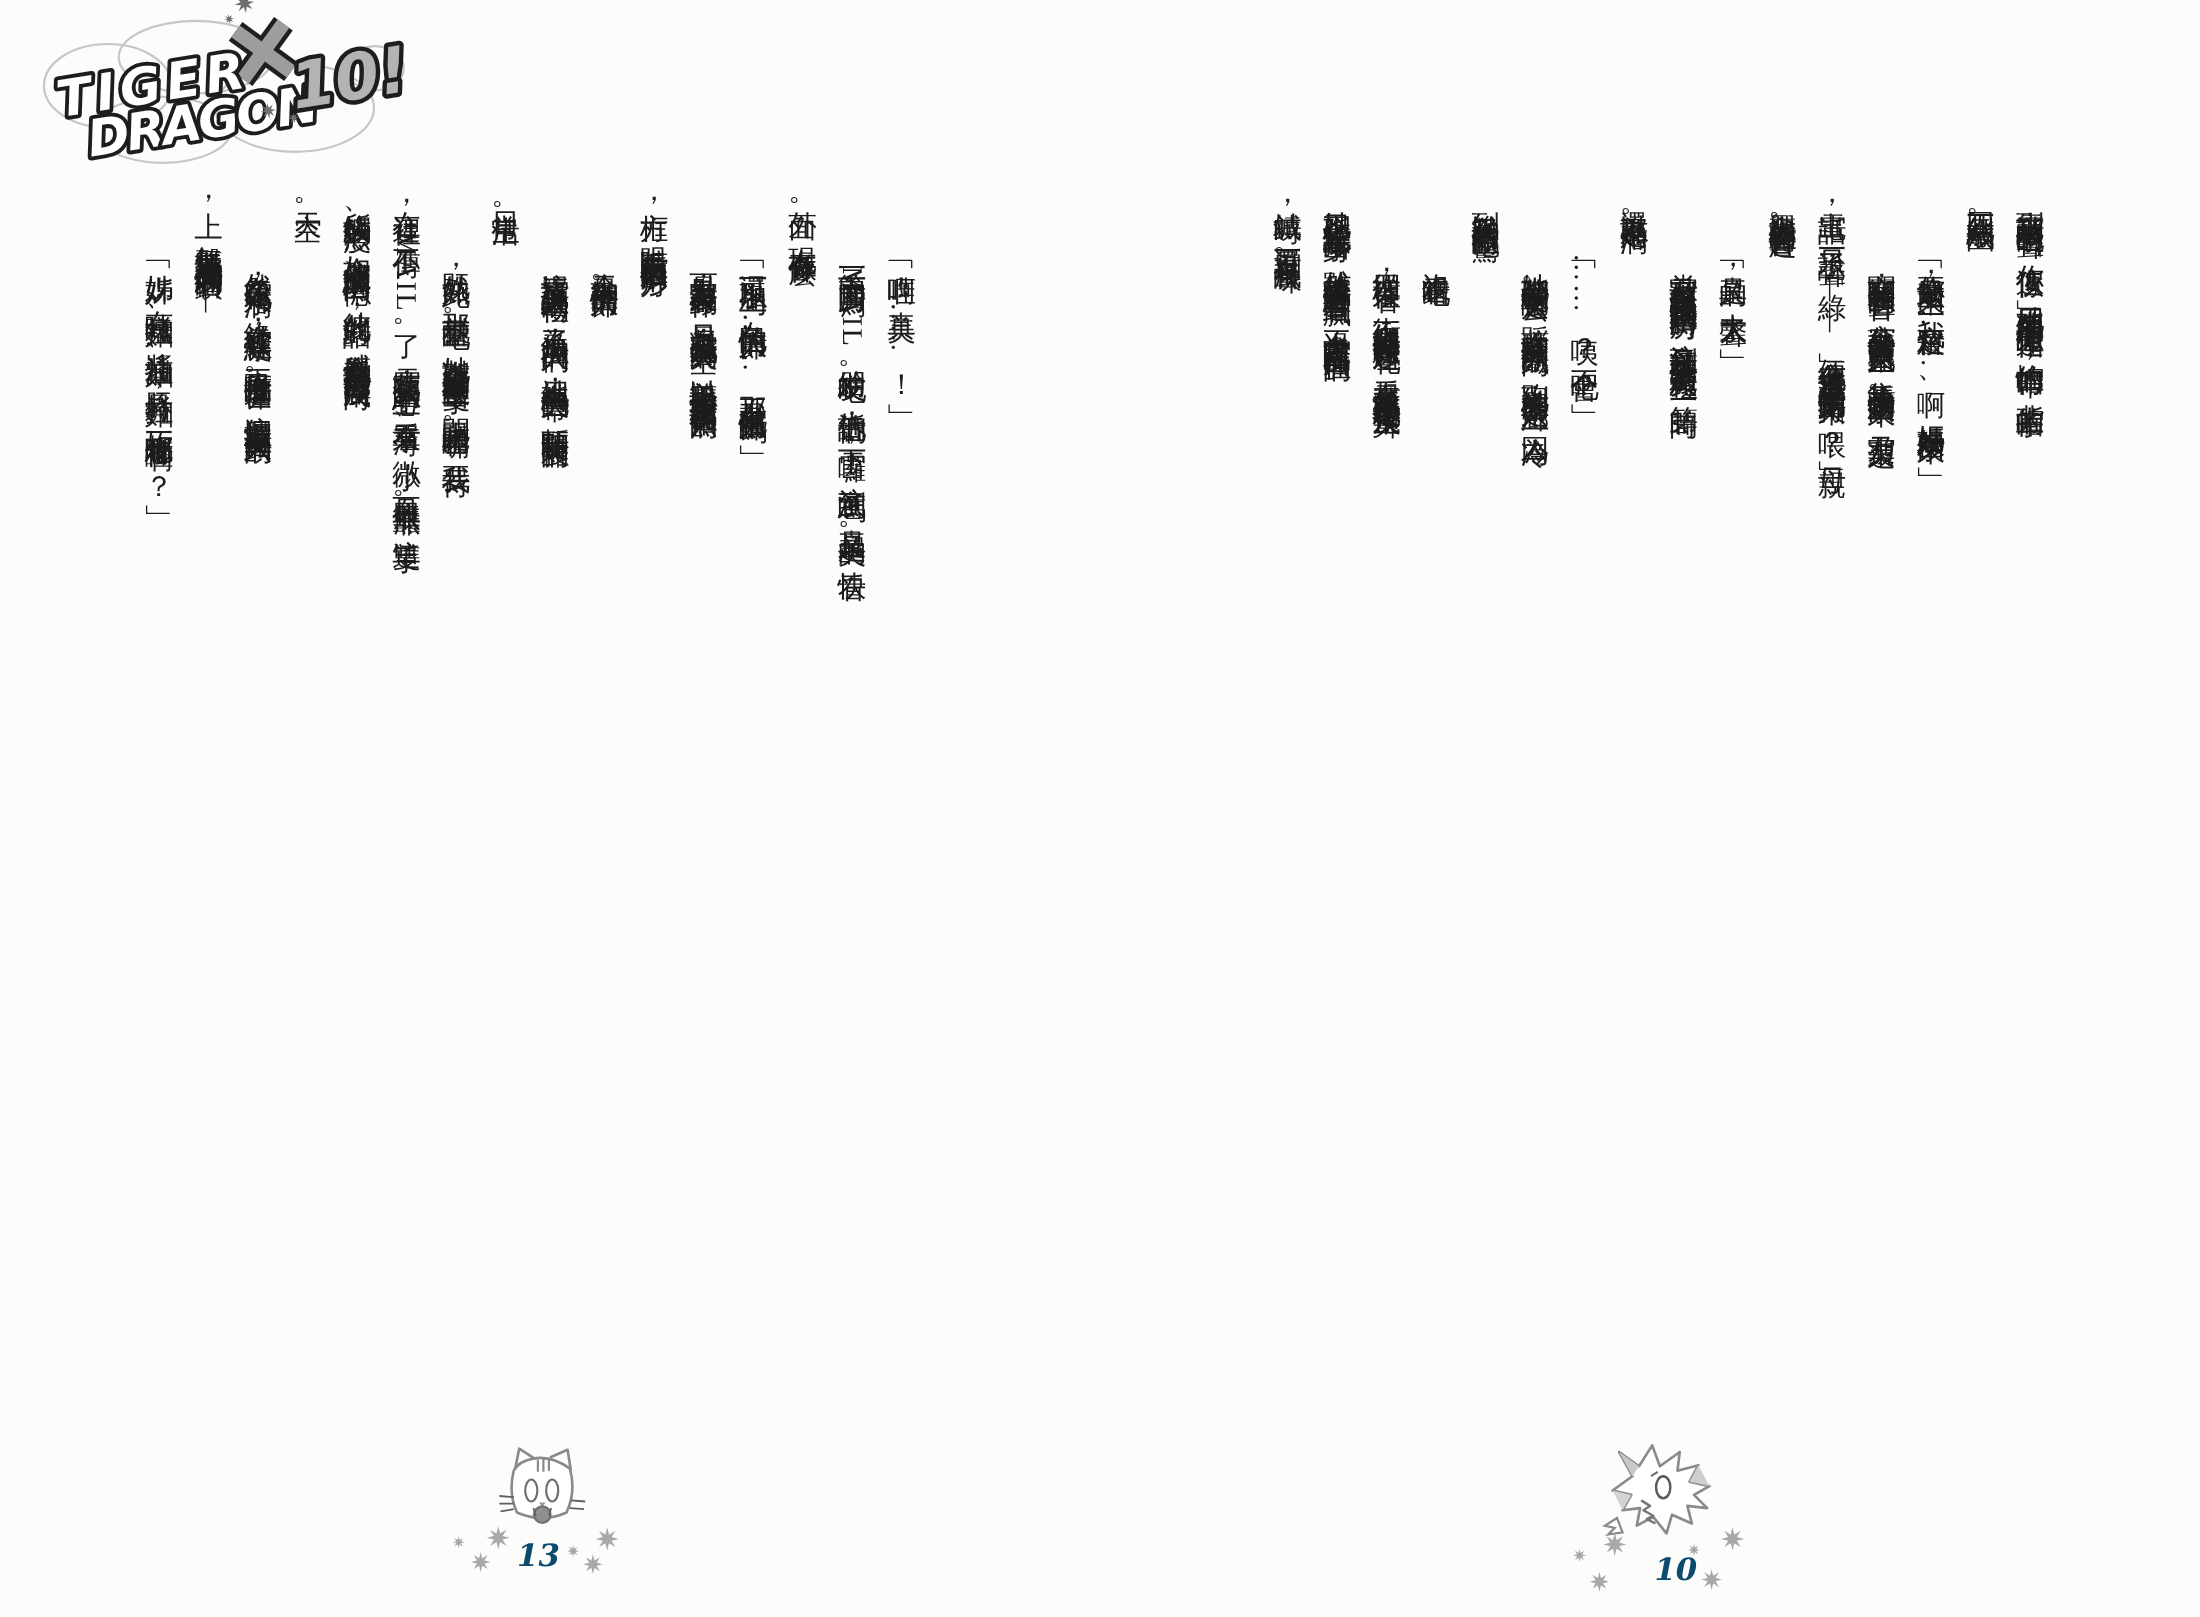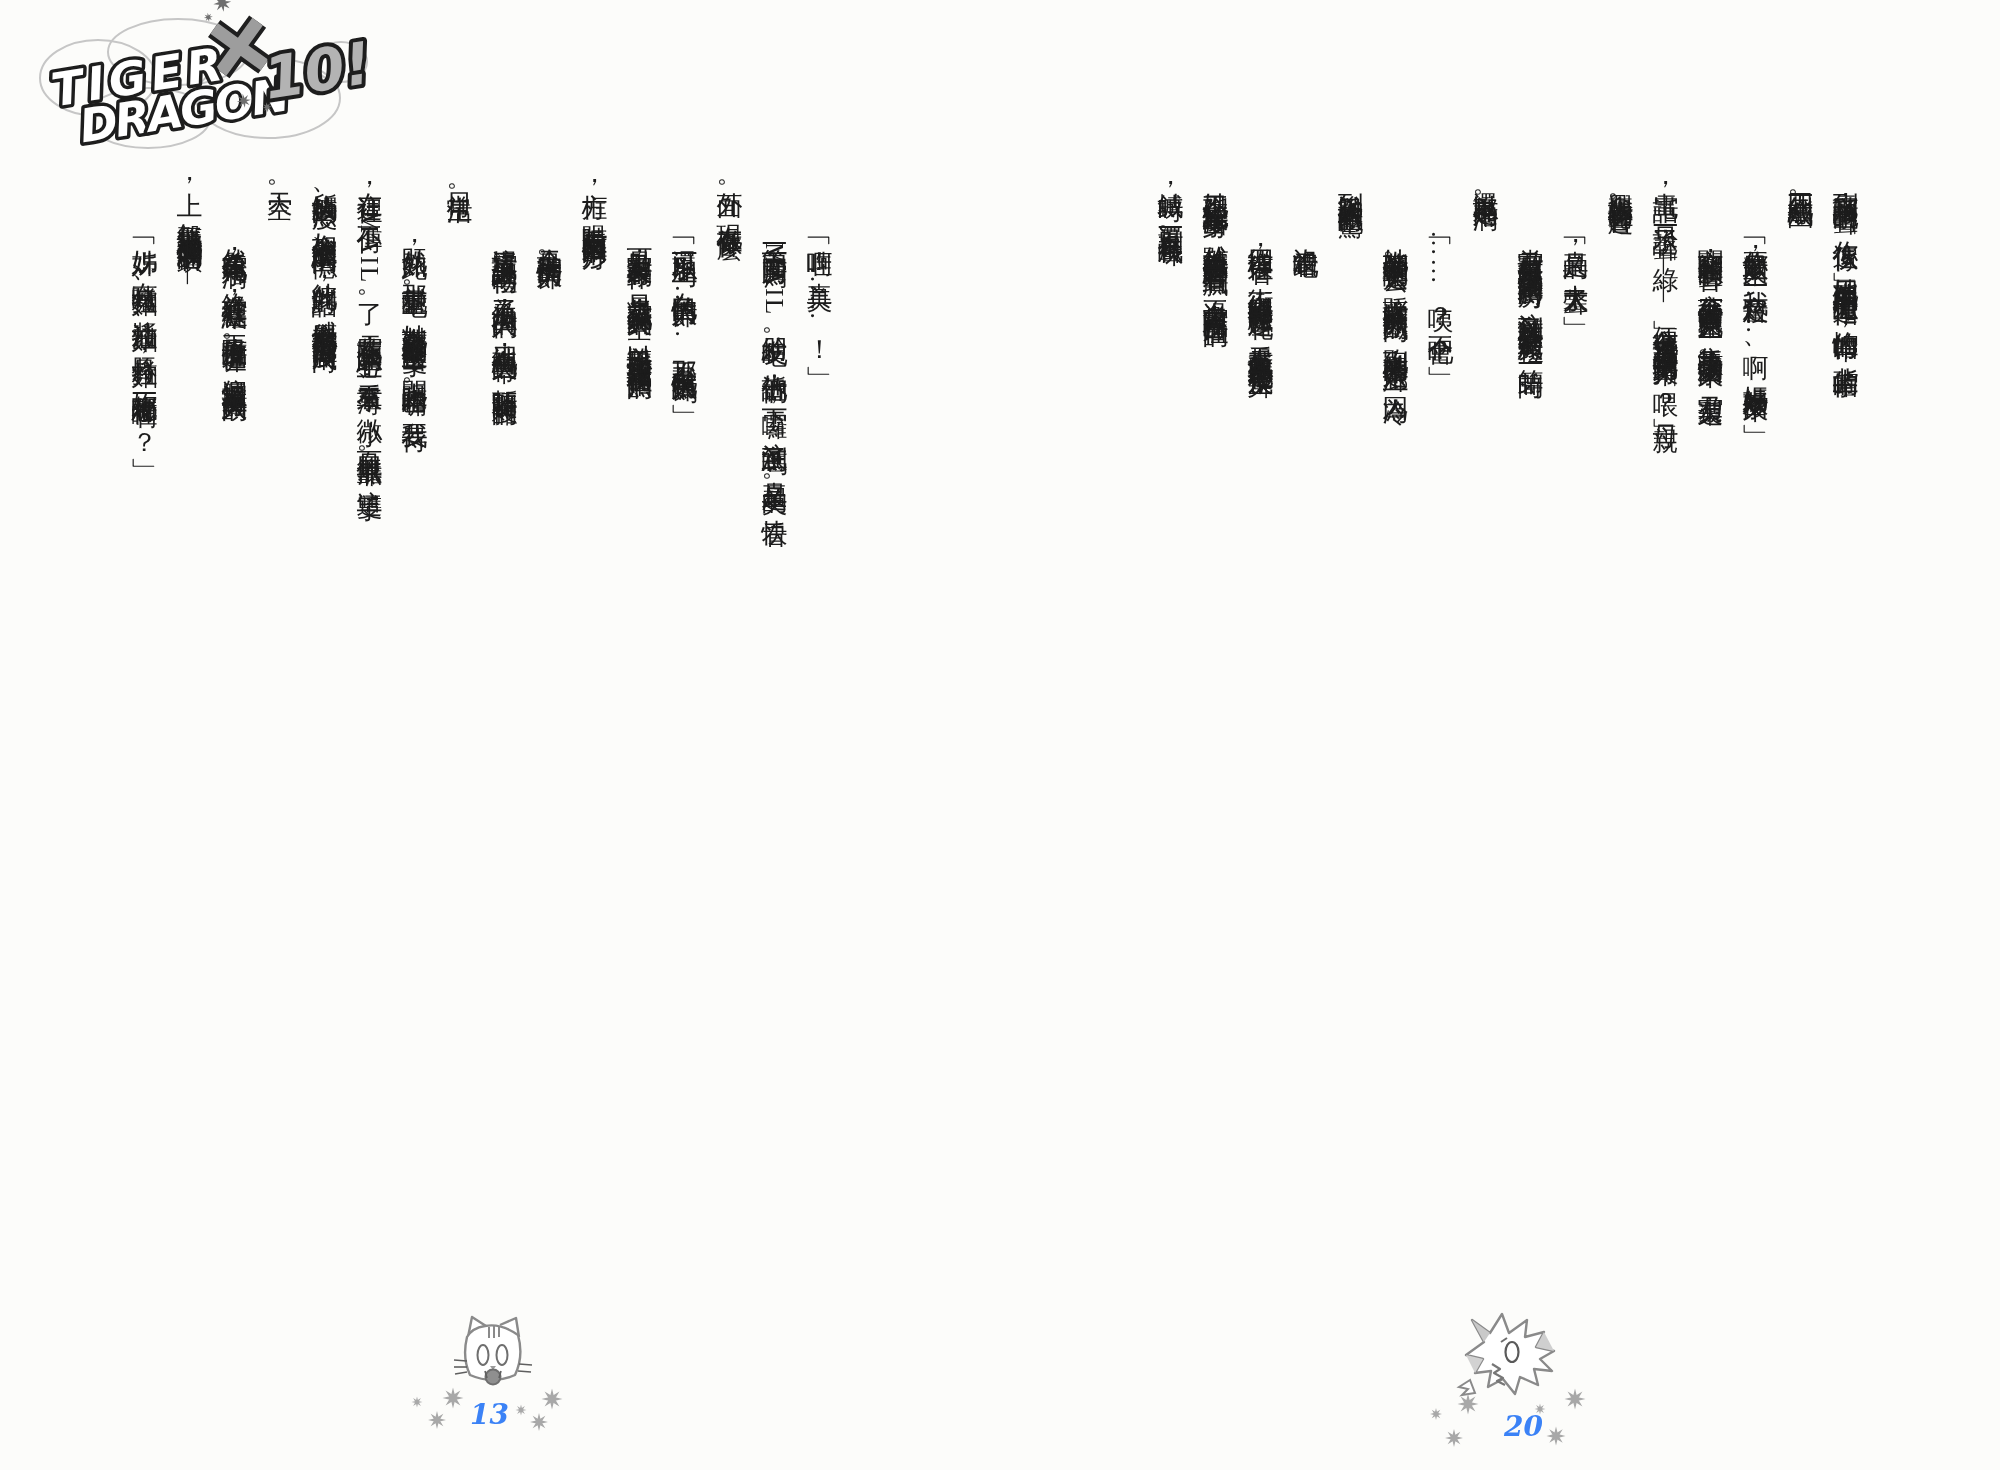--- a/index.html
+++ b/index.html
@@ -26,21 +26,21 @@
 
   
   .footer{position:absolute;width:220px;height:170px;}
   .footer-left{left:400px;top:1298px;}
   .footer-right{left:1408px;top:1292px;}
   .footer svg.mascot{position:absolute;}
   .footer svg.stars{position:absolute;left:0;top:0;width:220px;height:170px;}
   .page-num{
     position:absolute;
     font-family:"DejaVu Serif","Liberation Serif",serif;
-    font-style:italic;font-weight:bold;font-size:28px;color:#3b82f6;
+    font-style:italic;font-weight:bold;font-size:28px;color:#0c4a6e;
   }
   .footer-left .page-num{left:70px;top:100px;}
   .footer-right .page-num{left:96px;top:118px;}
 </style>
 </head>
 <body>
 
 <div class="spread">
 
   <svg class="logo" viewBox="0 0 360 175">
@@ -181,16 +181,16 @@
       </defs>
       <g fill="#a8a8a8">
         <use href="#starR" transform="translate(28,122) scale(0.6)"></use>
         <use href="#starR" transform="translate(46,146) scale(0.9)"></use>
         <use href="#starR" transform="translate(60,112) scale(1.05)"></use>
         <use href="#starR" transform="translate(132,117) scale(0.55)"></use>
         <use href="#starR" transform="translate(148,144) scale(0.95)"></use>
         <use href="#starR" transform="translate(167,107) scale(1.05)"></use>
       </g>
     </svg>
-    <span class="page-num">20</span>
+    <span class="page-num">10</span>
   </div>
 
 </div>
 
 </body></html>

